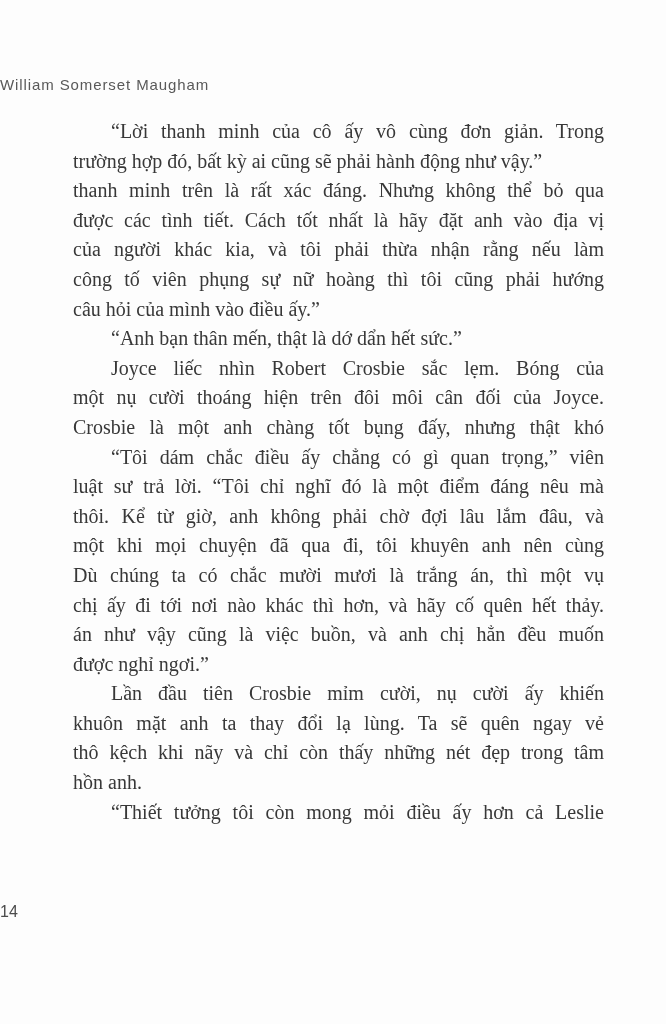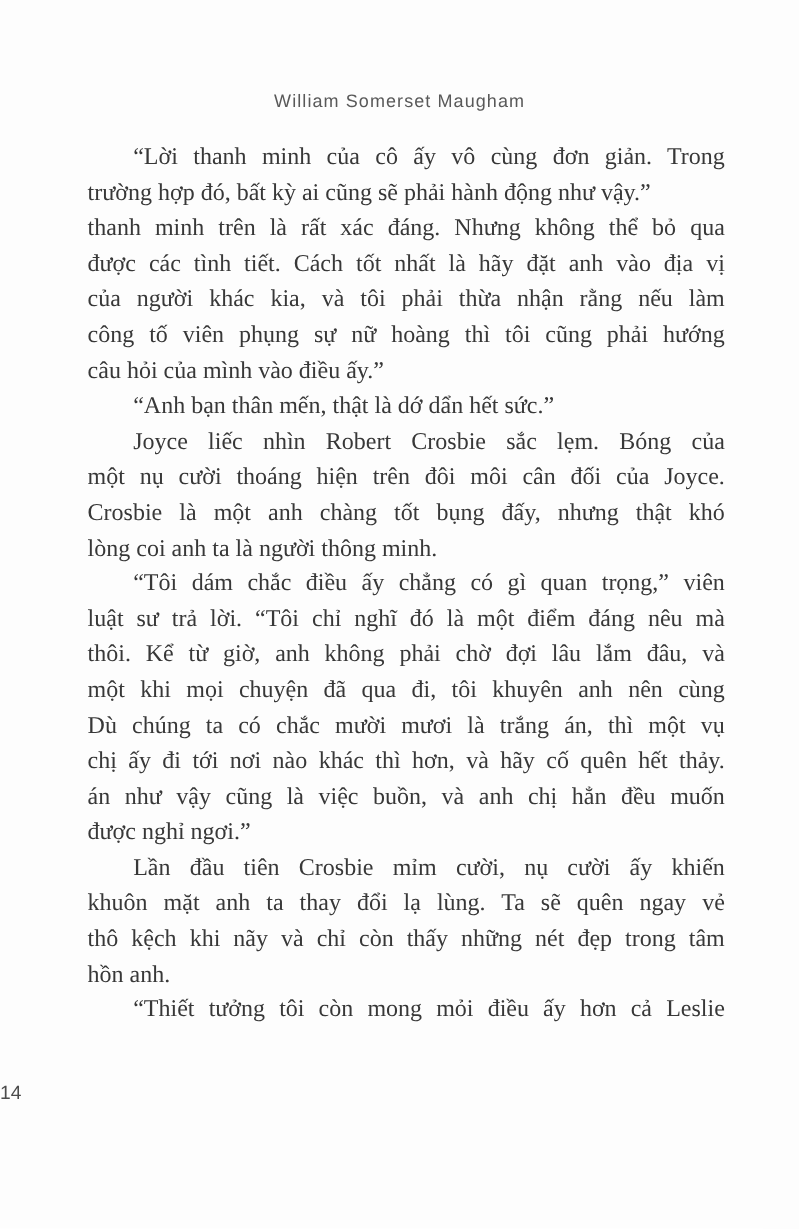--- a/index.html
+++ b/index.html
@@ -12,21 +12,20 @@
     width: 666px;
     height: 1024px;
     background: #fdfdfd;
     overflow: hidden;
   }
   .running-head {
     position: absolute;
     top: 76px;
     left: 0;
     width: 100%;
-    text-align: center;
     font-family: "Liberation Sans", "DejaVu Sans", sans-serif;
     font-size: 15px;
     font-weight: 400;
     letter-spacing: 0.9px;
     color: #595959;
   }
   .body-text {
     position: absolute;
     top: 117px;
     left: 62px;
@@ -70,21 +69,20 @@
       <div class="line last">trường hợp đó, bất kỳ ai cũng sẽ phải hành động như vậy.”</div>
       <div class="line">thanh minh trên là rất xác đáng. Nhưng không thể bỏ qua</div>
       <div class="line">được các tình tiết. Cách tốt nhất là hãy đặt anh vào địa vị</div>
       <div class="line">của người khác kia, và tôi phải thừa nhận rằng nếu làm</div>
       <div class="line">công tố viên phụng sự nữ hoàng thì tôi cũng phải hướng</div>
       <div class="line last">câu hỏi của mình vào điều ấy.”</div>
       <div class="line indent last">“Anh bạn thân mến, thật là dớ dẩn hết sức.”</div>
       <div class="line indent">Joyce liếc nhìn Robert Crosbie sắc lẹm. Bóng của</div>
       <div class="line">một nụ cười thoáng hiện trên đôi môi cân đối của Joyce.</div>
       <div class="line">Crosbie là một anh chàng tốt bụng đấy, nhưng thật khó</div>
-      <div class="line last">lòng coi anh ta là người thông minh.</div>
       <div class="line indent">“Tôi dám chắc điều ấy chẳng có gì quan trọng,” viên</div>
       <div class="line">luật sư trả lời. “Tôi chỉ nghĩ đó là một điểm đáng nêu mà</div>
       <div class="line">thôi. Kể từ giờ, anh không phải chờ đợi lâu lắm đâu, và</div>
       <div class="line">một khi mọi chuyện đã qua đi, tôi khuyên anh nên cùng</div>
       <div class="line">Dù chúng ta có chắc mười mươi là trắng án, thì một vụ</div>
       <div class="line">chị ấy đi tới nơi nào khác thì hơn, và hãy cố quên hết thảy.</div>
       <div class="line">án như vậy cũng là việc buồn, và anh chị hẳn đều muốn</div>
       <div class="line last">được nghỉ ngơi.”</div>
       <div class="line indent">Lần đầu tiên Crosbie mỉm cười, nụ cười ấy khiến</div>
       <div class="line">khuôn mặt anh ta thay đổi lạ lùng. Ta sẽ quên ngay vẻ</div>

